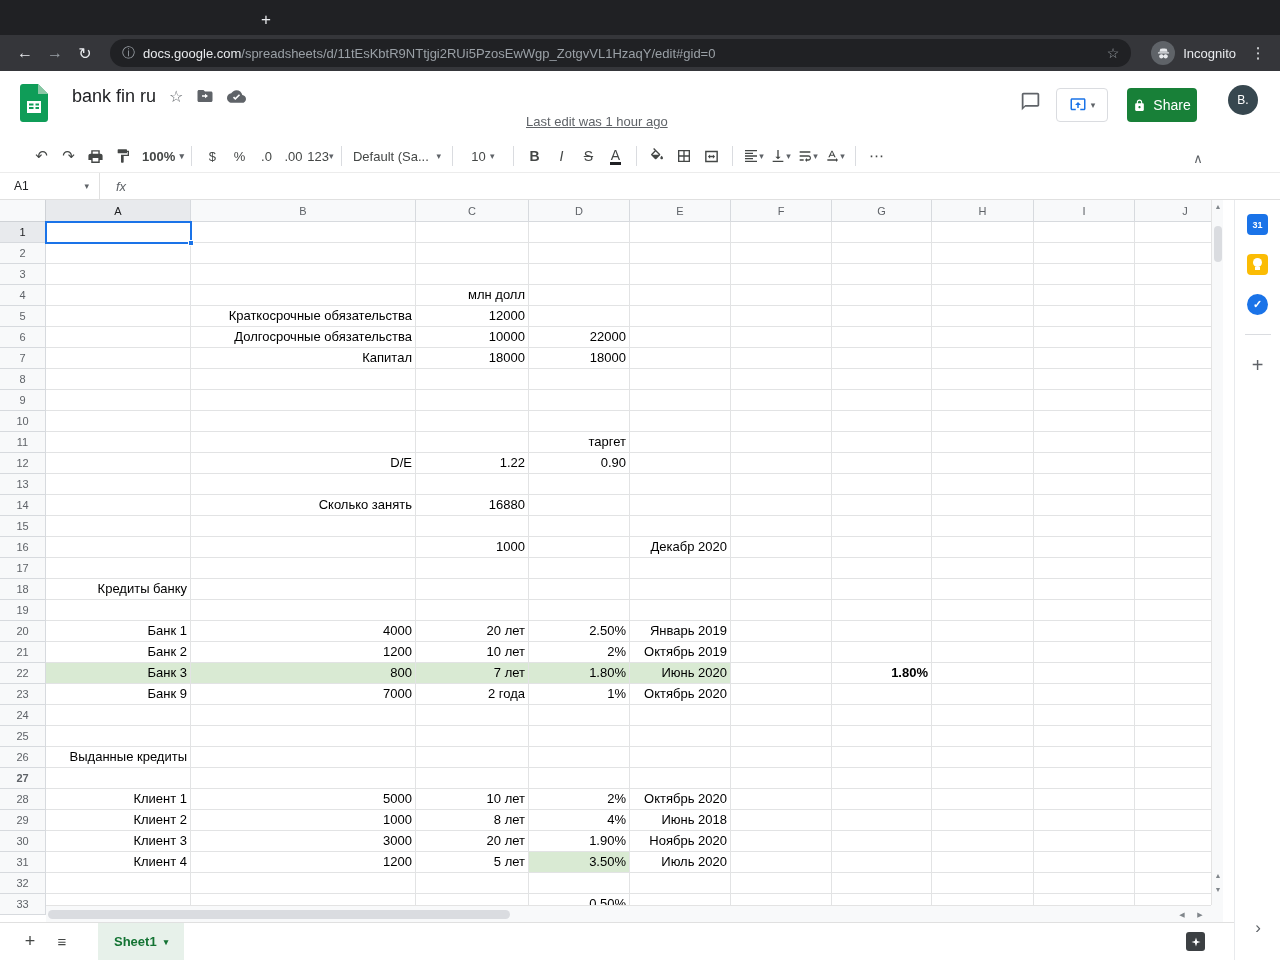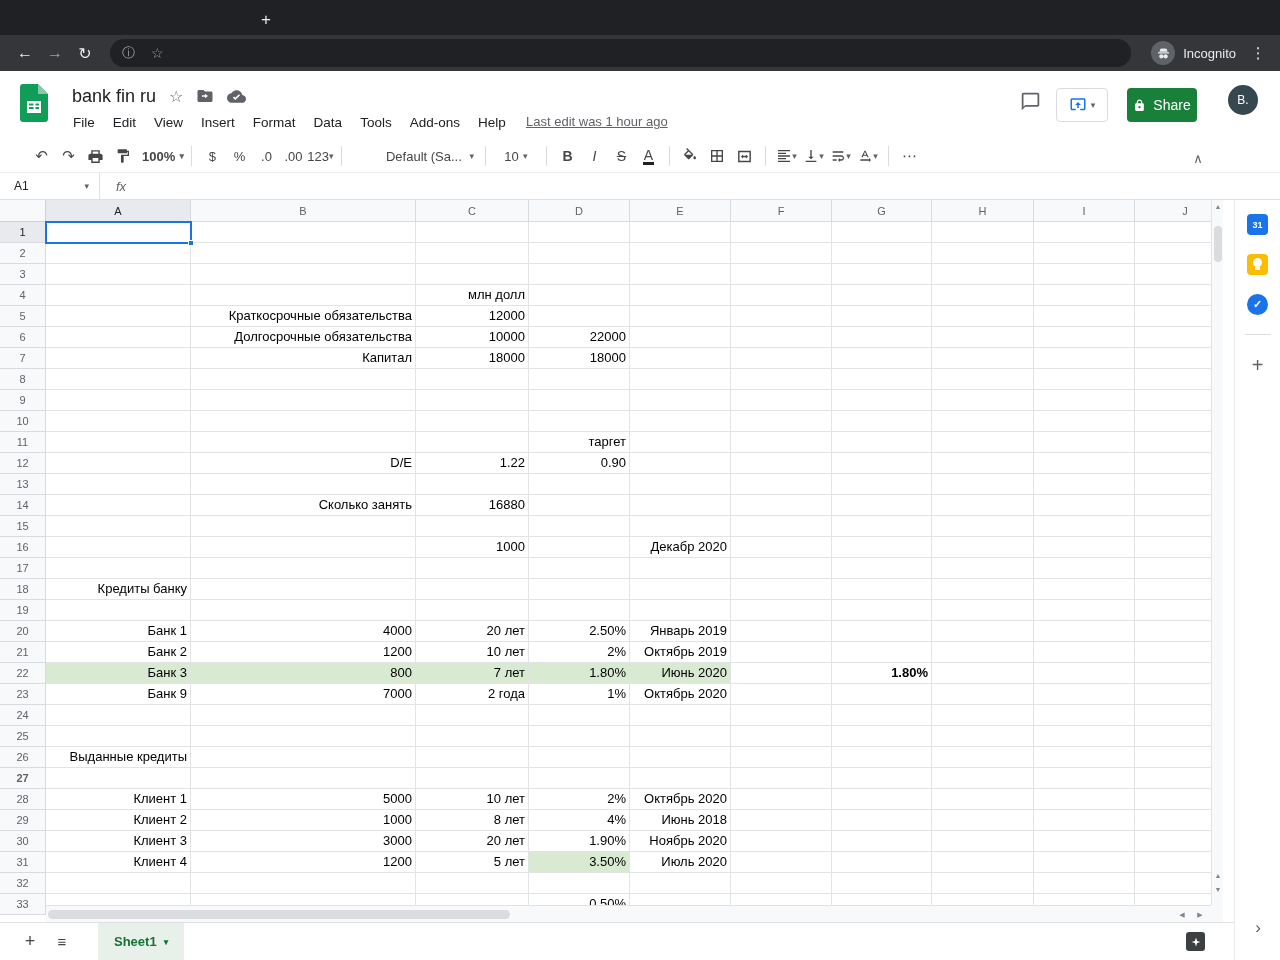--- a/index.html
+++ b/index.html
@@ -134,20 +134,21 @@
 <div id="tabbar">
   <div class="newtab-btn">+</div>
 </div>
 
 <div id="navbar">
   <div class="nav-icon">←</div>
   <div class="nav-icon dim">→</div>
   <div class="nav-icon">↻</div>
   <div class="omnibox">
     <span class="omni-info">ⓘ</span>
+    <span class="url"><span class="domain">docs.google.com</span><span class="path">/spreadsheets/d/11tEsKbtR9NTtjgi2RUi5PzosEwWgp_ZotgvVL1HzaqY/edit#gid=0</span></span>
     <span class="omni-star">☆</span>
   </div>
   <div class="incog">
     <span class="spy-circle">
       <svg width="15" height="15" viewBox="0 0 24 24">
           <path fill="#e8eaed" d="M12 4c-3 0-5 .5-5 .5L5.5 9h13L17 4.5S15 4 12 4zM4 10c-.6 0-1 .4-1 1s.4 1 1 1h16c.6 0 1-.4 1-1s-.4-1-1-1H4zm4.5 3C6.6 13 5 14.6 5 16.5S6.6 20 8.5 20c1.7 0 3.1-1.2 3.4-2.8h.2c.3 1.6 1.7 2.8 3.4 2.8 1.9 0 3.5-1.6 3.5-3.5S17.4 13 15.5 13c-1.6 0-3 1.1-3.4 2.6h-.2C11.5 14.1 10.1 13 8.5 13z"></path>
         </svg>
     </span>
     <span>Incognito</span>
   </div>
@@ -170,31 +171,20 @@
           <path fill="#5f6368" fill-rule="evenodd" d="M20 6h-8l-2-2H4C2.9 4 2 4.9 2 6v12c0 1.1.9 2 2 2h16c1.1 0 2-.9 2-2V8c0-1.1-.9-2-2-2zm-8 9v-2H8v-2h4V9l4 3-4 3z"></path>
         </svg>
     </span>
     <span class="hdr-ico">
       <svg width="19" height="19" viewBox="0 0 24 24">
           <path fill="#5f6368" d="M19.35 10.04C18.67 6.59 15.64 4 12 4 9.11 4 6.6 5.64 5.35 8.04 2.34 8.36 0 10.91 0 14c0 3.31 2.69 6 6 6h13c2.76 0 5-2.24 5-5 0-2.64-2.05-4.78-4.65-4.96z"></path>
           <path fill="#fff" d="M10.5 16.5l-3-3 1.4-1.4 1.6 1.6 4.6-4.6 1.4 1.4z"></path>
         </svg>
     </span>
   </div>
-  <div class="menubar">
-      <span class="menu-item">File</span>
-      <span class="menu-item">Edit</span>
-      <span class="menu-item">View</span>
-      <span class="menu-item">Insert</span>
-      <span class="menu-item">Format</span>
-      <span class="menu-item">Data</span>
-      <span class="menu-item">Tools</span>
-      <span class="menu-item">Add-ons</span>
-      <span class="menu-item">Help</span>
-    </div>
   <span class="last-edit abs" style="left:512px; top:43px;">Last edit was 1 hour ago</span>
   <div class="comment-btn">
     <svg width="21" height="21" viewBox="0 0 24 24">
         <path fill="#5f6368" d="M20 2H4c-1.1 0-2 .9-2 2v18l4-4h14c1.1 0 2-.9 2-2V4c0-1.1-.9-2-2-2zm0 14H6l-2 2V4h16v12z"></path>
       </svg>
   </div>
   <div class="present-btn">
     <svg width="18" height="18" viewBox="0 0 24 24">
         <path fill="#1a73e8" d="M20 3H4c-1.1 0-2 .9-2 2v12c0 1.1.9 2 2 2h5v-2H4V5h16v12h-5v2h5c1.1 0 2-.9 2-2V5c0-1.1-.9-2-2-2zm-8 5l-4 4h3v4h2v-4h3l-4-4z"></path>
       </svg>
@@ -228,21 +218,21 @@
   <span class="tb-sep"></span>
   <span class="tbtn tb-label">$</span>
   <span class="tbtn tb-label">%</span>
   <span class="tbtn tb-label">.0</span>
   <span class="tbtn tb-label">.00</span>
   <span class="tbtn">
     <span class="tb-label">123</span>
       <span class="dd">▾</span>
   </span>
   <span class="tb-sep"></span>
-  <span class="tbtn" style="width:96px; justify-content:space-between; padding:0 4px;margin-left:33px;">
+  <span class="tbtn" style="width:96px; justify-content:space-between; padding:0 4px;">
     <span class="tb-label" style="overflow:hidden; white-space:nowrap;">Default (Sa...</span>
       <span class="dd">▾</span>
   </span>
   <span class="tb-sep"></span>
   <span class="tbtn" style="width:46px;">
     <span class="tb-label">10</span>&nbsp;<span class="dd">▾</span>
   </span>
   <span class="tb-sep"></span>
   <span class="tbtn tb-b">B</span>
   <span class="tbtn tb-i">I</span>

